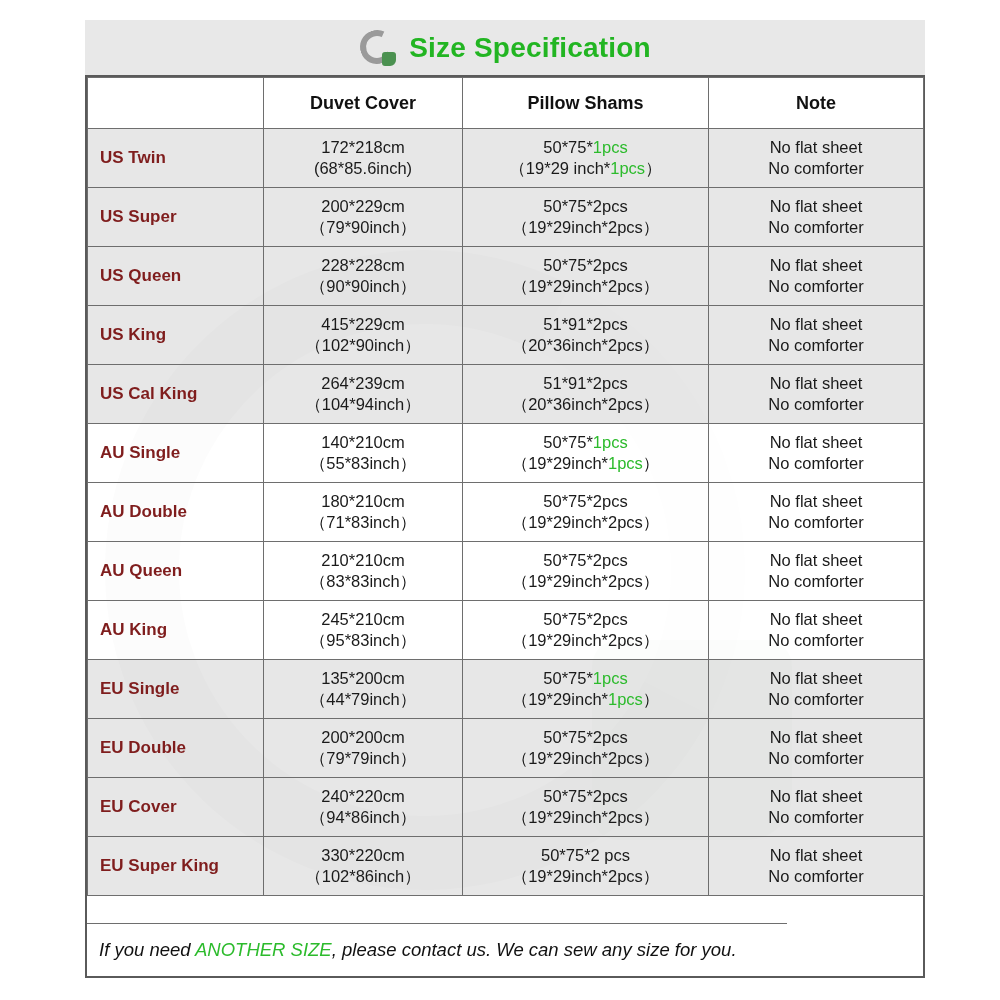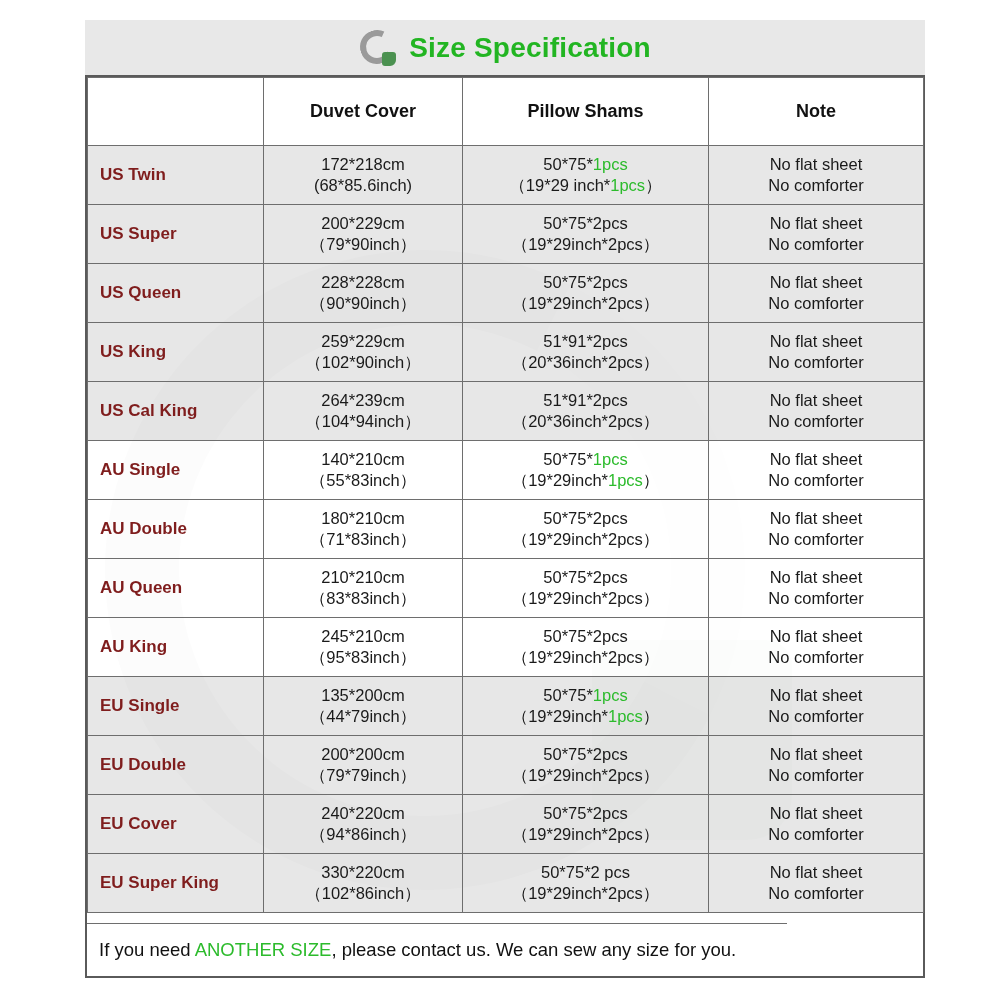--- a/index.html
+++ b/index.html
@@ -96,21 +96,21 @@
   .table col.c1 { width: 199px; }
   .table col.c2 { width: 246px; }
   .table col.c3 { width: 215px; }
 
   .table td, .table th {
     border: 1px solid #6e6e6e;
     padding: 0;
     vertical-align: middle;
   }
   .table th {
-    height: 68px;
+    height: 51px;
     background: #ffffff;
     font-size: 18px;
     font-weight: bold;
     color: #111;
     text-align: center;
   }
   .table th.blank { background: #ffffff; }
 
   tr.r-gray td { background: rgba(225,225,225,0.80); }
   tr.r-white td { background: rgba(255,255,255,0.78); }
@@ -136,20 +136,21 @@
   
   .footer {
     position: absolute;
     left: 87px; top: 923px;
     width: 700px; height: 53px;
     background: #ffffff;
     border-top: 1px solid #6e6e6e;
     display: flex;
     align-items: center;
     z-index: 3;
+    font-style: italic;
   }
   .footer-text {
     padding-left: 12px;
     font-size: 18.5px;
     color: #111;
     white-space: nowrap;
   }
 </style>
 </head>
 <body>
@@ -226,21 +227,21 @@
             <span class="l2"><span>（19*29inch*</span><span>2pcs</span><span>）</span></span>
           </td>
           <td class="vals">
             <span class="l1">No flat sheet</span>
             <span class="l2">No comforter</span>
           </td>
         </tr>
         <tr class="r-gray">
           <td class="sizename">US King</td>
           <td class="vals">
-            <span class="l1">259*229cm</span>
+            <span class="l1">415*229cm</span>
             <span class="l2">（102*90inch）</span>
           </td>
           <td class="vals">
             <span class="l1"><span>51*91*</span><span>2pcs</span></span>
             <span class="l2"><span>（20*36inch*</span><span>2pcs</span><span>）</span></span>
           </td>
           <td class="vals">
             <span class="l1">No flat sheet</span>
             <span class="l2">No comforter</span>
           </td>

